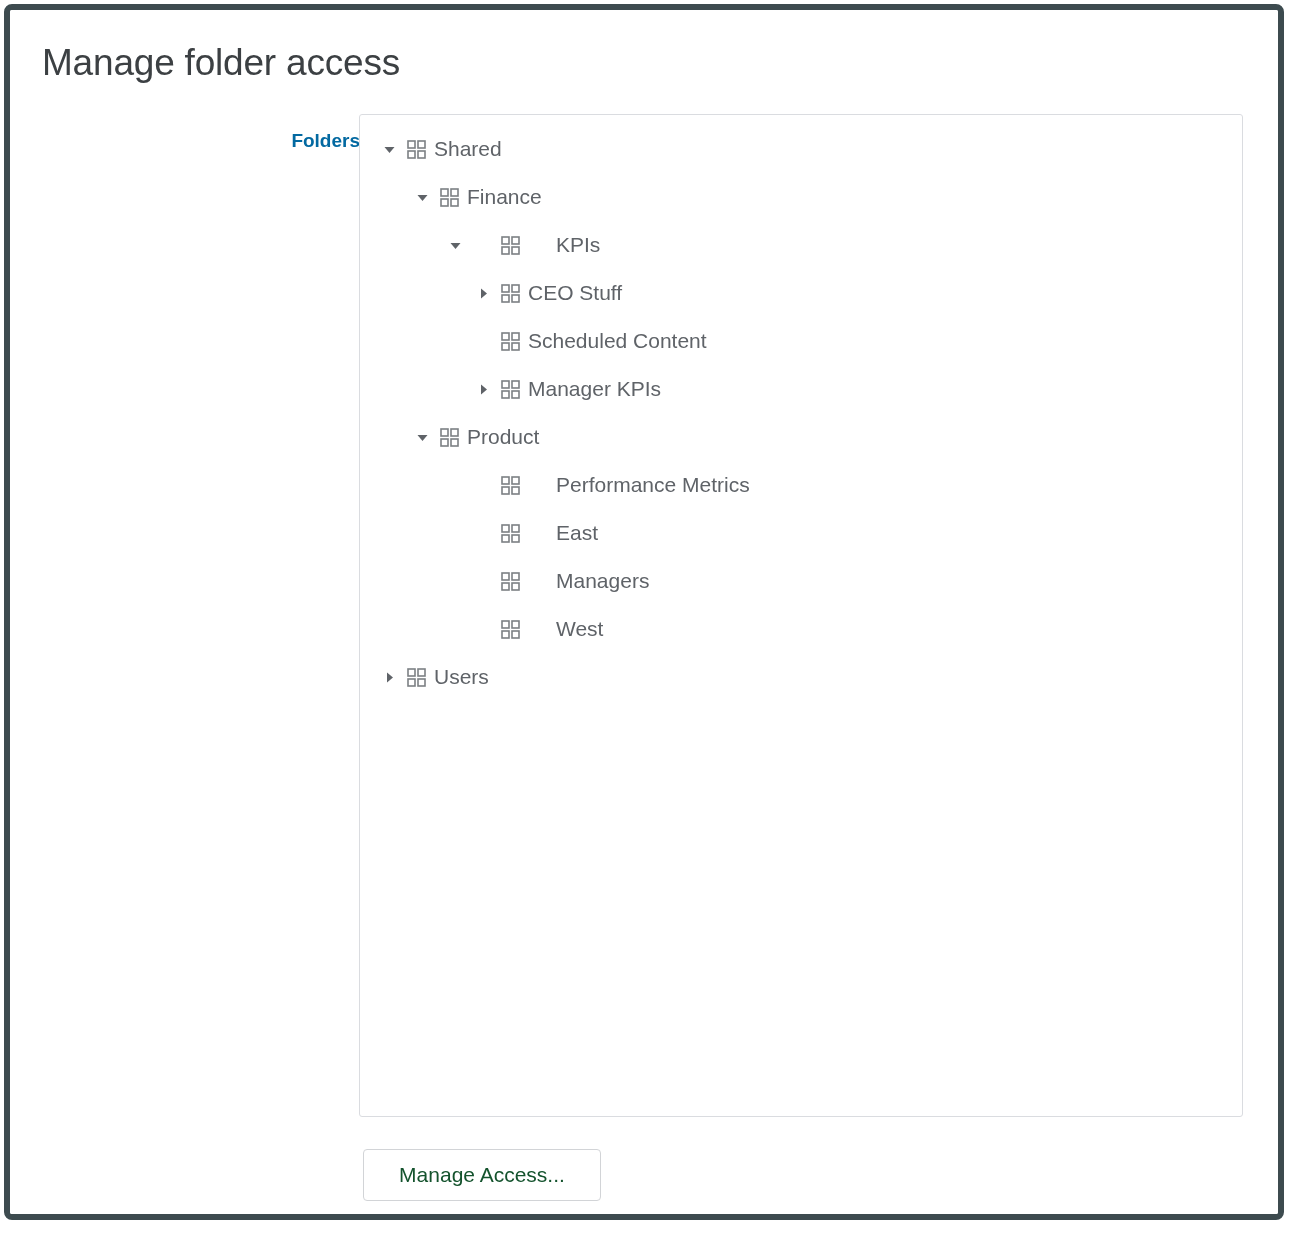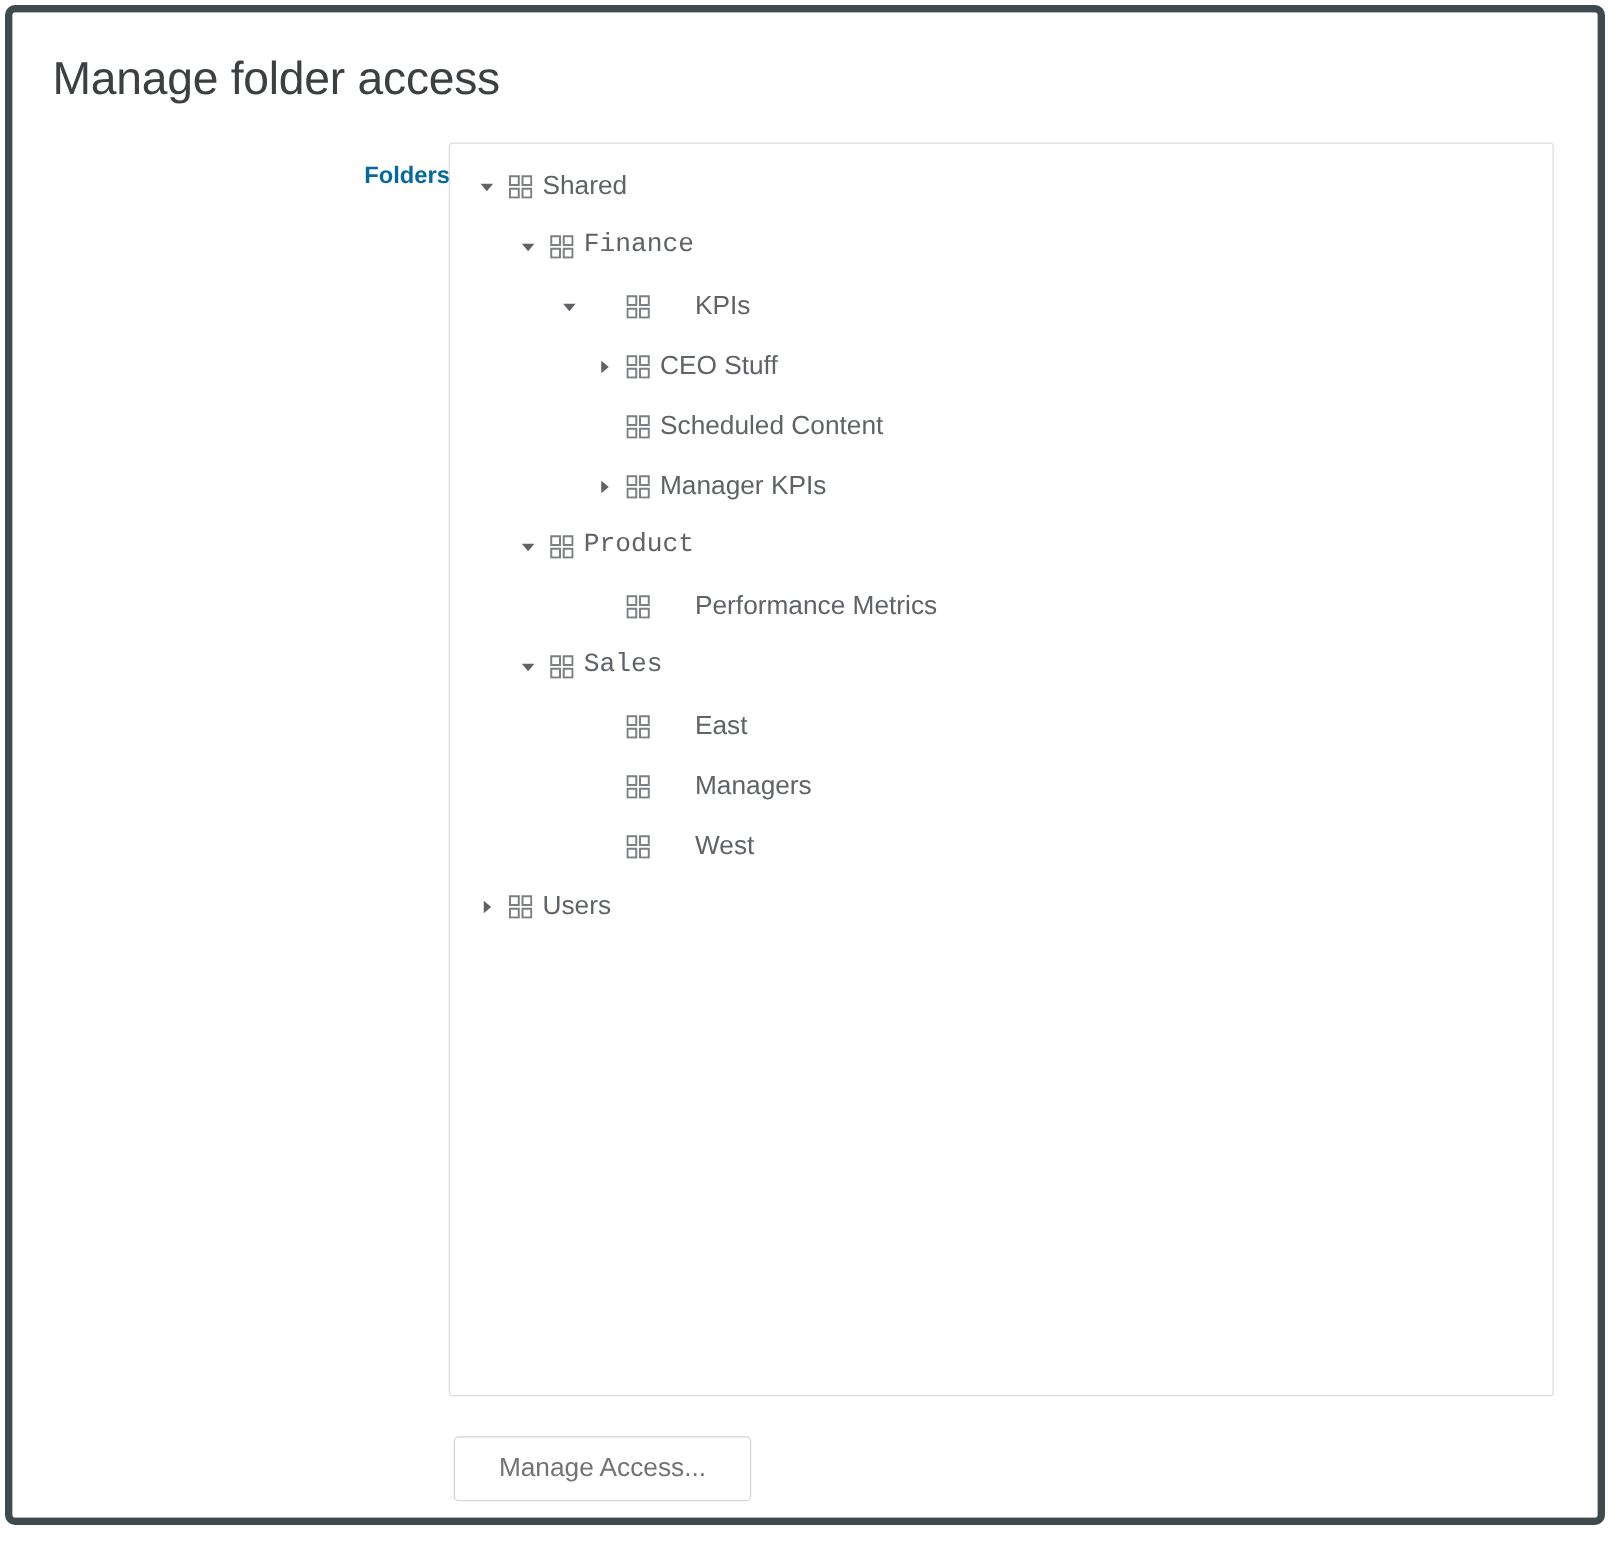--- a/index.html
+++ b/index.html
@@ -115,36 +115,36 @@
 
   .row-label {
     font-size: 21px;
     line-height: 26px;
     color: #5f6368;
     white-space: nowrap;
   }
 
   
   .lvl-0 { padding-left: 18px; }
-  .lvl-1 { padding-left: 51px; font-family: Liberation Mono, monospace; }
+  .lvl-1 { padding-left: 51px; }
   .lvl-2 { padding-left: 84px; gap: 28px; }
   .lvl-3 { padding-left: 112px; }
 
   
   .manage-access-button {
     position: absolute;
     left: 353px;
     top: 1139px;
     width: 238px;
     height: 52px;
     box-sizing: border-box;
     background: #ffffff;
     border: 1px solid #d2d4d7;
     border-radius: 4px;
-    color: #737373;
+    color: #14532d;
     font-family: "Liberation Sans", sans-serif;
     font-size: 21px;
     line-height: 24px;
     text-align: center;
     cursor: pointer;
     padding: 0;
   }
 </style>
 </head>
 <body>
@@ -279,36 +279,20 @@
             <span class="folder-icon">
               <svg width="19" height="19" viewBox="0 0 19 19" aria-hidden="true">
                 <rect x="1" y="1" width="7" height="7" fill="none" stroke="#7c8084" stroke-width="1.6"></rect>
                 <rect x="11" y="1" width="7" height="7" fill="none" stroke="#7c8084" stroke-width="1.6"></rect>
                 <rect x="1" y="11" width="7" height="7" fill="none" stroke="#7c8084" stroke-width="1.6"></rect>
                 <rect x="11" y="11" width="7" height="7" fill="none" stroke="#7c8084" stroke-width="1.6"></rect>
               </svg>
             </span>
             <span class="row-label">Performance Metrics</span>
           </li>
-          <li class="tree-row lvl-1">
-            <span class="toggle">
-              <svg width="13" height="13" viewBox="0 0 13 13" aria-hidden="true">
-                <polygon points="1.5,4 11.5,4 6.5,10" fill="#5f6368"></polygon>
-              </svg>
-            </span>
-            <span class="folder-icon">
-              <svg width="19" height="19" viewBox="0 0 19 19" aria-hidden="true">
-                <rect x="1" y="1" width="7" height="7" fill="none" stroke="#7c8084" stroke-width="1.6"></rect>
-                <rect x="11" y="1" width="7" height="7" fill="none" stroke="#7c8084" stroke-width="1.6"></rect>
-                <rect x="1" y="11" width="7" height="7" fill="none" stroke="#7c8084" stroke-width="1.6"></rect>
-                <rect x="11" y="11" width="7" height="7" fill="none" stroke="#7c8084" stroke-width="1.6"></rect>
-              </svg>
-            </span>
-            <span class="row-label">Sales</span>
-          </li>
           <li class="tree-row lvl-2">
             <span class="toggle spacer">
               <svg width="13" height="13" viewBox="0 0 13 13" aria-hidden="true">
                 <polygon points="4,1.5 4,11.5 10,6.5" fill="#5f6368"></polygon>
               </svg>
             </span>
             <span class="folder-icon">
               <svg width="19" height="19" viewBox="0 0 19 19" aria-hidden="true">
                 <rect x="1" y="1" width="7" height="7" fill="none" stroke="#7c8084" stroke-width="1.6"></rect>
                 <rect x="11" y="1" width="7" height="7" fill="none" stroke="#7c8084" stroke-width="1.6"></rect>

